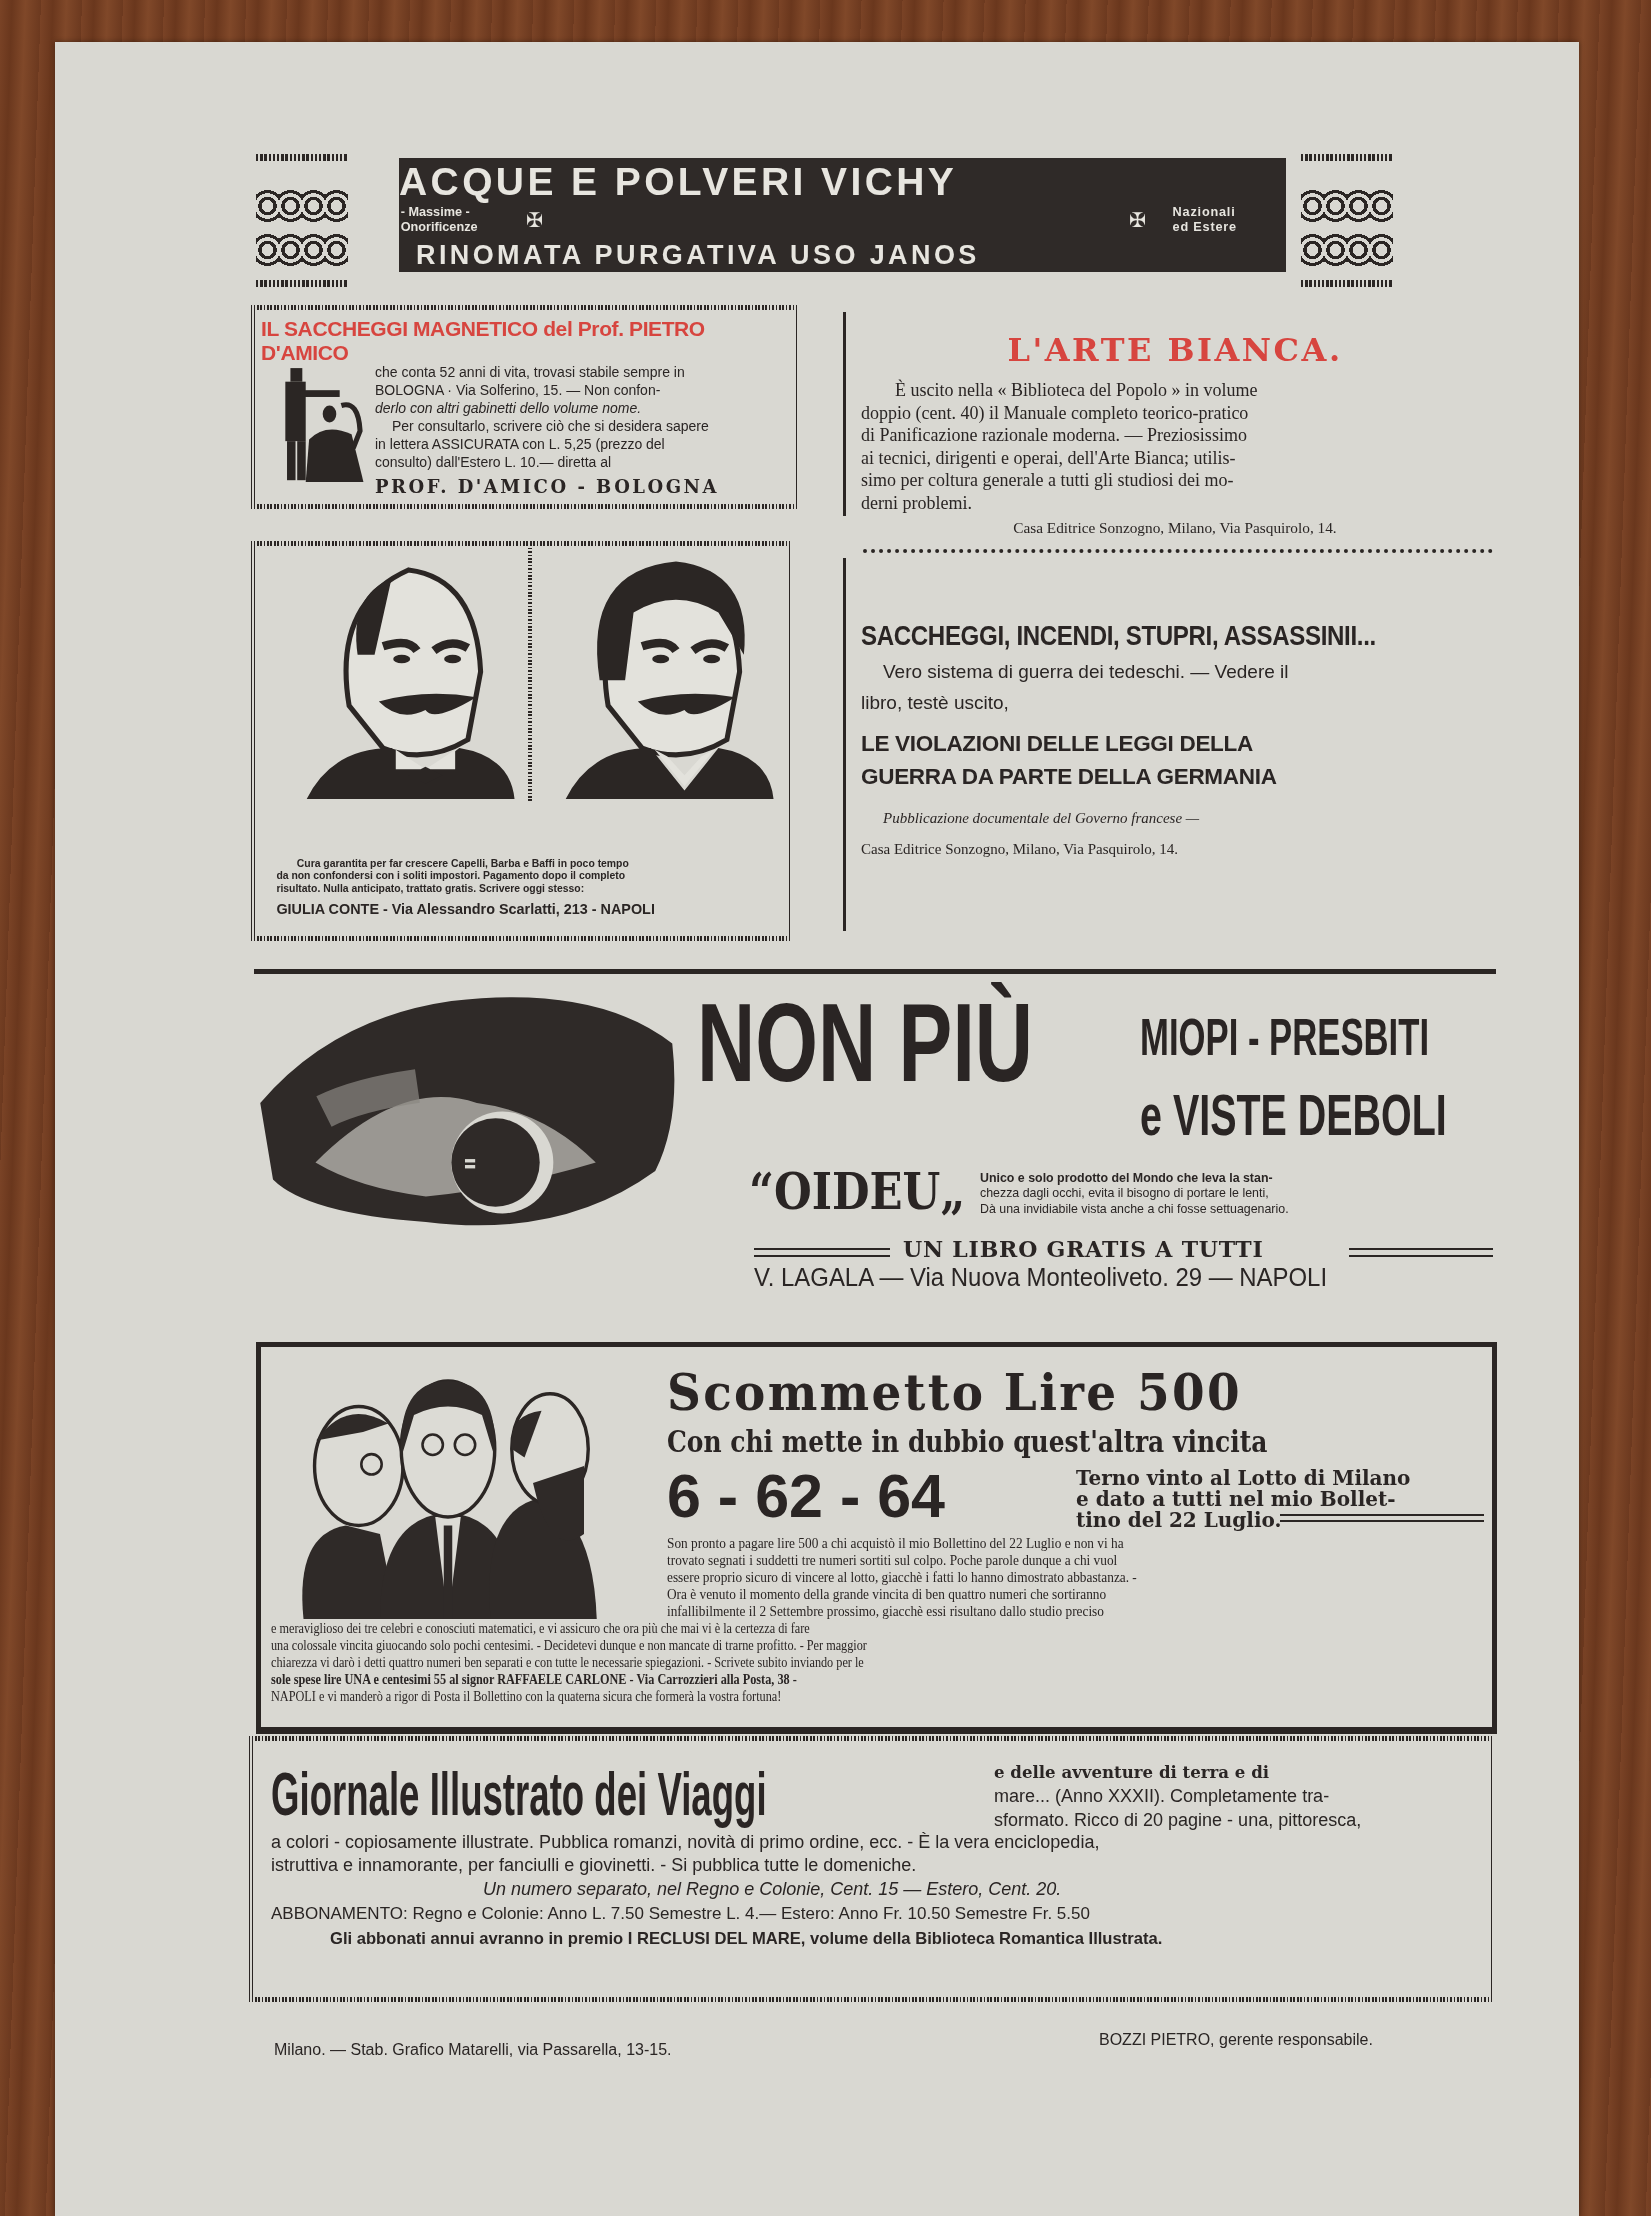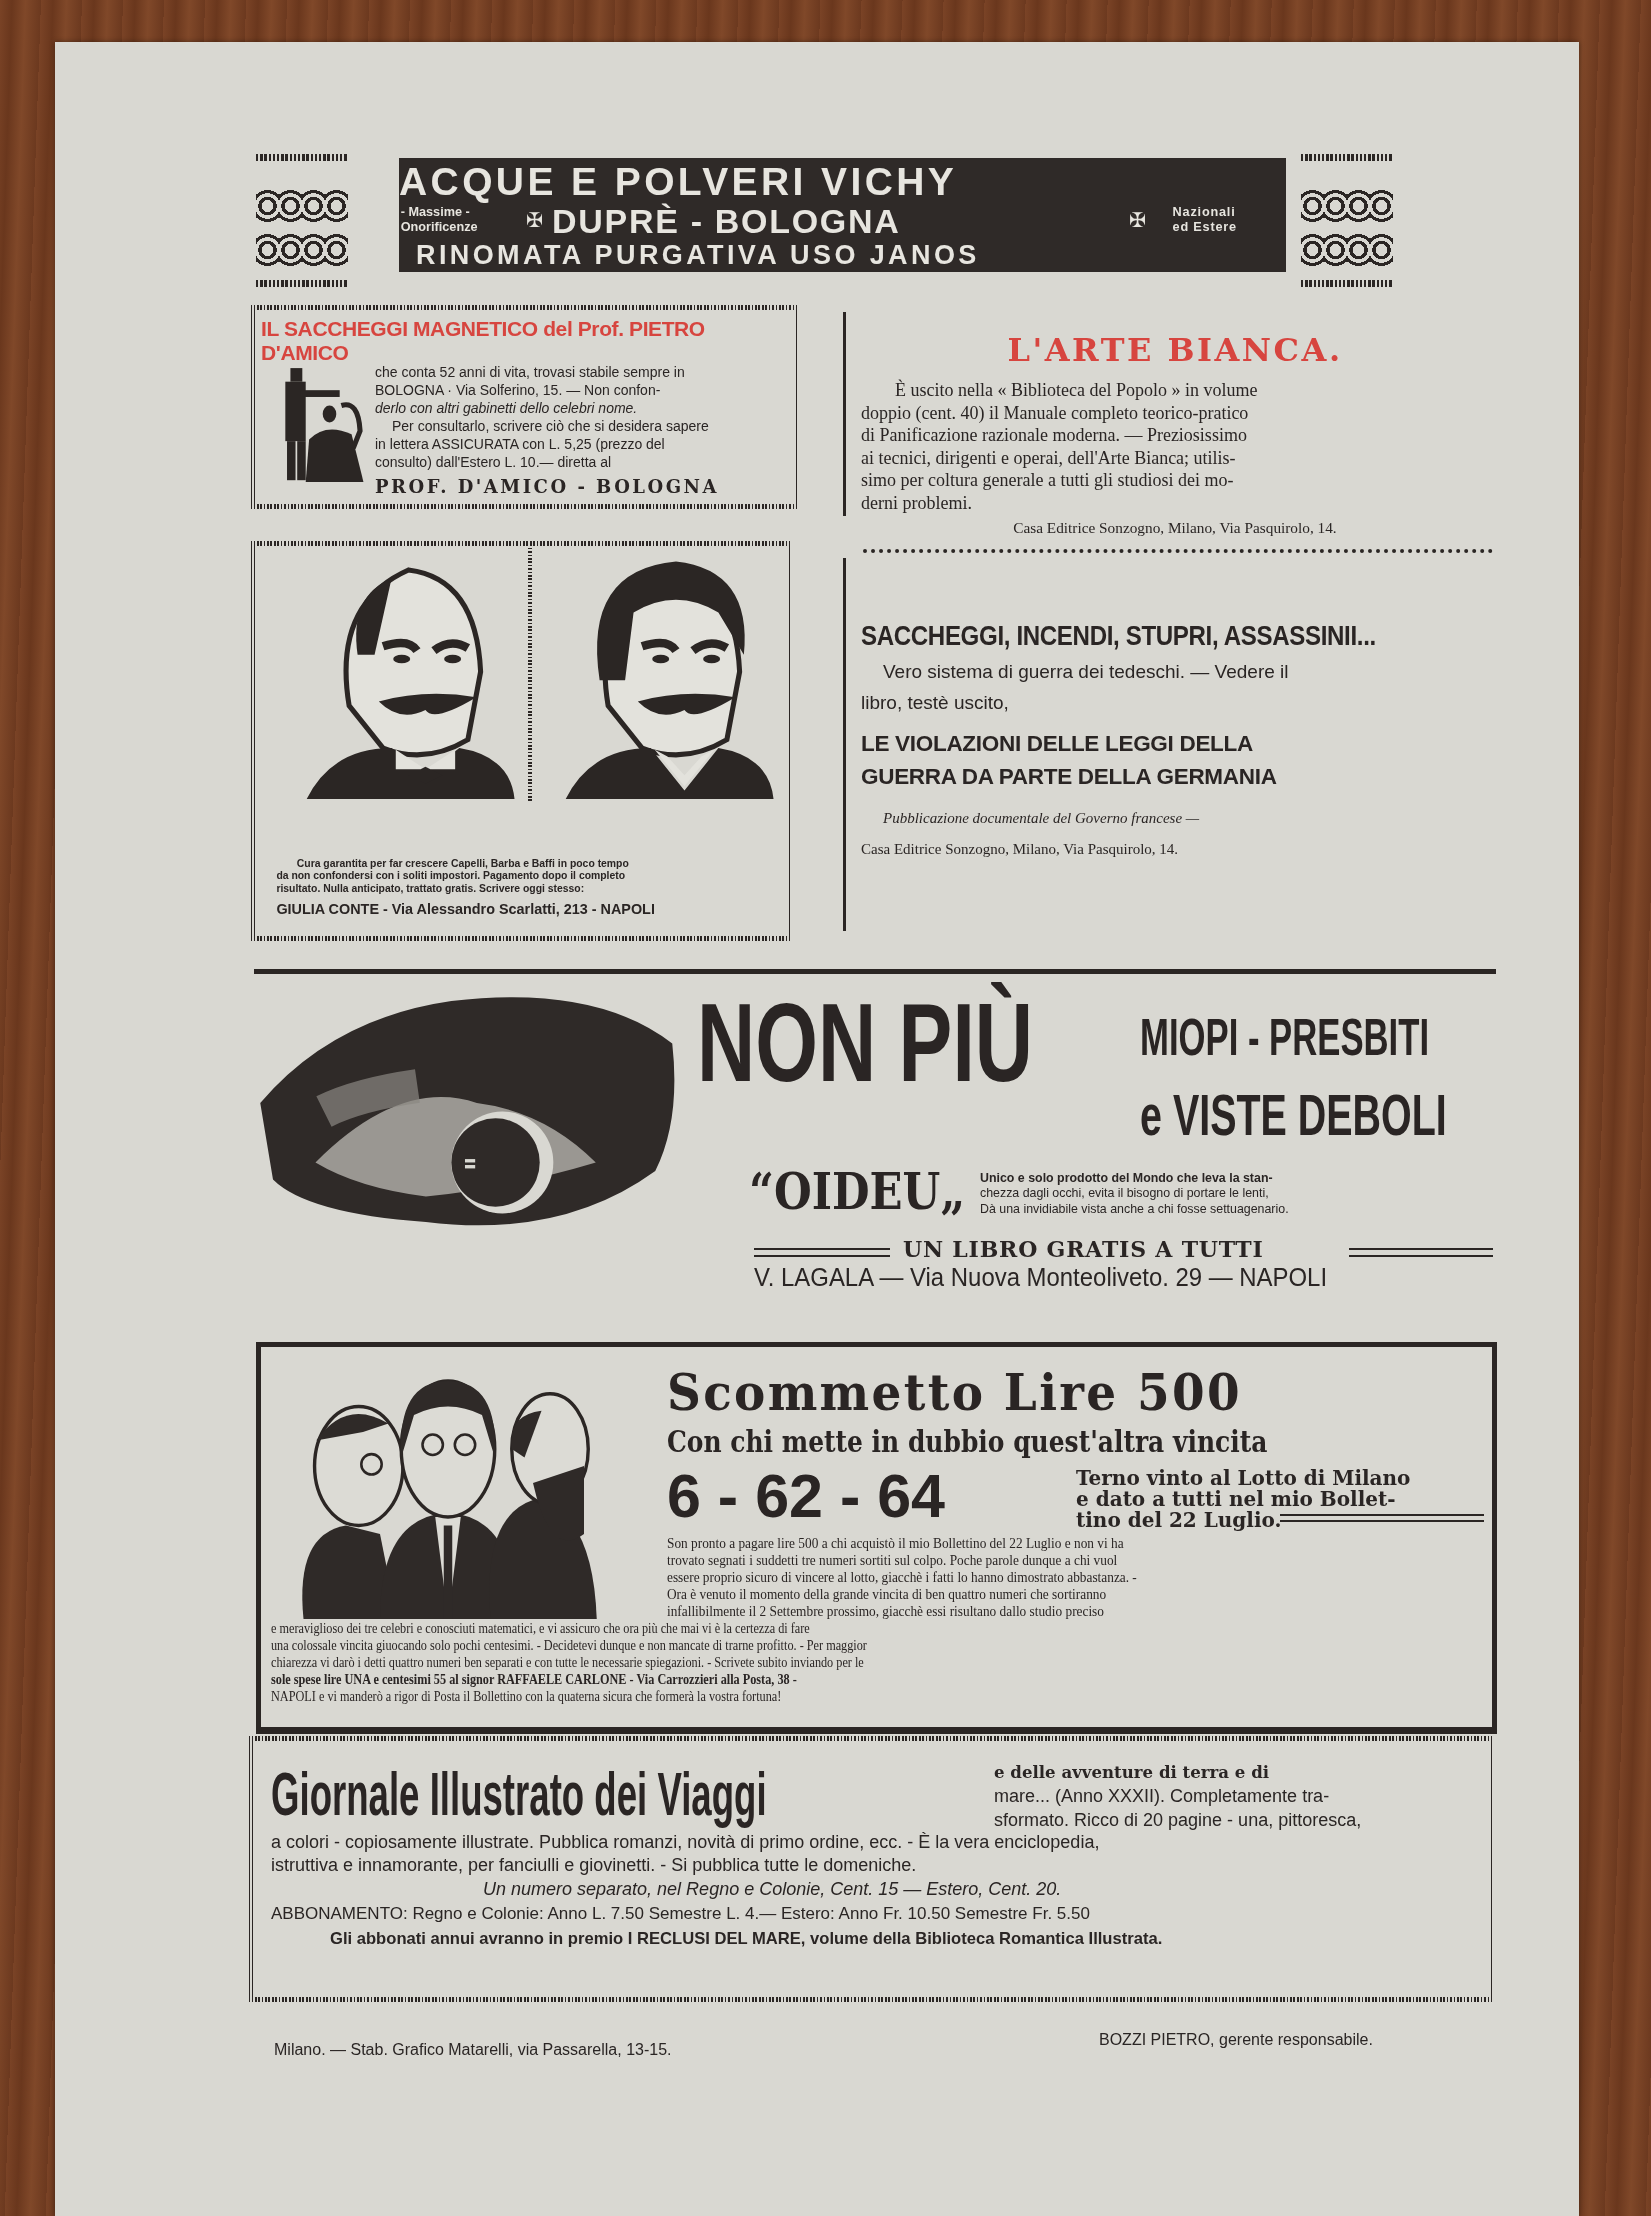--- a/index.html
+++ b/index.html
@@ -39,21 +39,20 @@
   <div class="orn-bars abs" style="left:1246px;top:238px;"></div>
 
   <div class="abs" style="left:344px;top:116px;width:887px;height:114px;background:#2f2a28;color:#e7e5df;">
     <div class="sans" style="font-weight:bold;font-size:39px;letter-spacing:3.4px;line-height:42px;margin-top:3.4px;">ACQUE E POLVERI VICHY</div>
     <div style="position:relative;height:37px;">
       <div class="abs sans" style="left:1.7px;top:1.7px;width:119px;font-size:12.7px;font-weight:bold;line-height:15.3px;">
         <div>- Massime -</div>
         <div>Onorificenze</div>
       </div>
       <div class="abs" style="left:127px;top:5.1px;font-size:20.4px;">✠</div>
-      <div class="abs sans" style="left:153px;width:560px;top:-1.7px;font-size:34px;font-weight:bold;letter-spacing:1.7px;">DUPRÈ - BOLOGNA</div>
       <div class="abs" style="left:730px;top:5.1px;font-size:20.4px;">✠</div>
       <div class="abs sans" style="right:3.4px;top:1.7px;width:110px;font-size:12.7px;font-weight:bold;line-height:15.3px;letter-spacing:0.8px;">
         <div>Nazionali</div>
         <div>ed Estere</div>
       </div>
     </div>
     <div class="sans" style="font-weight:bold;font-size:27px;letter-spacing:3.4px;line-height:31px;padding-left:17px;">RINOMATA PURGATIVA USO JANOS</div>
   </div>
 
   <div class="abs hatchbox" style="left:196px;top:263px;width:538px;height:194px;background:#d9d8d2;">
@@ -66,21 +65,21 @@
         <rect x="14" y="92" width="10" height="46" fill="#2b2624"></rect>
         <rect x="26" y="92" width="10" height="46" fill="#2b2624"></rect>
         <ellipse cx="64" cy="60" rx="8" ry="10" fill="#2b2624"></ellipse>
         <path d="M40 90 Q60 70 90 84 L104 140 L36 140 Z" fill="#2b2624"></path>
         <path d="M78 50 Q98 44 100 80 L92 100" stroke="#2b2624" stroke-width="6" fill="none"></path>
       </svg>
     </div>
     <div class="abs sans" style="left:119px;top:53px;width:407px;font-size:14px;line-height:18px;">
       <p>che conta 52 anni di vita, trovasi stabile sempre in</p>
       <p>BOLOGNA · Via Solferino, 15. — Non confon-</p>
-      <p style="font-style:italic">derlo con altri gabinetti dello celebri nome.</p>
+      <p style="font-style:italic">derlo con altri gabinetti dello volume nome.</p>
       <p style="text-indent:17px">Per consultarlo, scrivere ciò che si desidera sapere</p>
       <p>in lettera ASSICURATA con L. 5,25 (prezzo del</p>
       <p>consulto) dall'Estero L. 10.— diretta al</p>
     </div>
     <div class="abs" style="left:119px;top:166px;font-weight:bold;font-size:18px;letter-spacing:2.5px;font-family:'DejaVu Serif',serif;">PROF. D'AMICO - BOLOGNA</div>
   </div>
 
   <div class="vrule" style="left:788px;top:270px;height:204px;"></div>
 
   <div class="abs" style="left:806px;top:289px;width:628px;">

